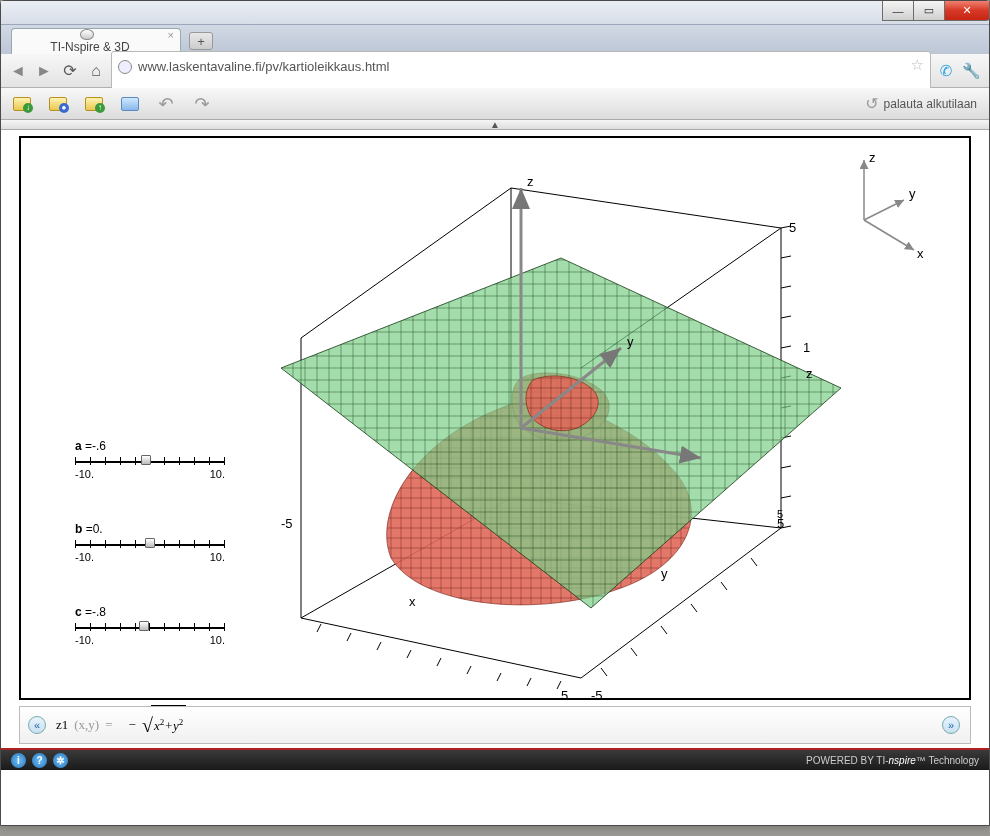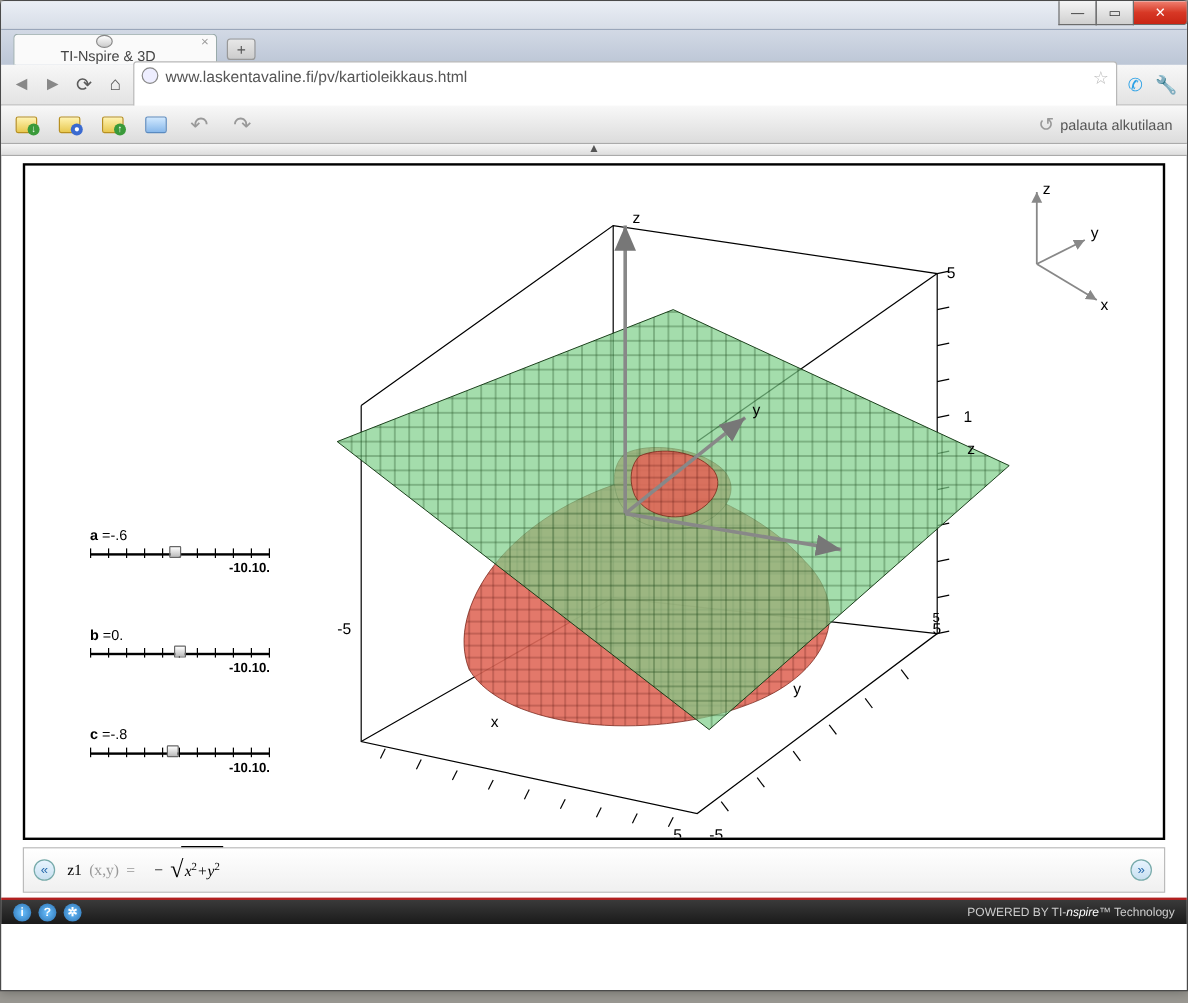--- a/index.html
+++ b/index.html
@@ -119,22 +119,22 @@
     font-size: 16px;
   }
   .nav-icon.act { color: #5a5a5a; }
   .url-field {
     flex: 1;
     height: 40px;
     background: #fff;
     border: 1px solid #b8b8b8;
     border-radius: 3px;
     display: flex;
-    align-items: flex-start;
-    padding: 4px 6px;
+    align-items: flex-end;
+    padding: 16px 6px;
     font-size: 13px;
     color: #555;
     position: relative;
   }
   .url-field .globe {
     width: 14px; height: 14px;
     border: 1px solid #888;
     border-radius: 50%;
     margin-right: 6px;
     background: #eef;
@@ -260,24 +260,23 @@
     top: -4px; left: 0; right: 0;
     display: flex;
     justify-content: space-between;
   }
   .slider-track .tick {
     width: 1px; height: 8px;
     background: #000;
   }
   .slider-track .labels {
     display: flex;
-    justify-content: flex-end;
+    justify-content: space-between;
     font-size: 11px;
     margin-top: 5px;
-    font-weight: bold;
   }
   .slider-thumb {
     position: absolute;
     top: -6px;
     width: 10px; height: 10px;
     background: linear-gradient(#fff,#bbb);
     border: 1px solid #666;
     border-radius: 1px;
     transform: translateX(-50%);
   }

